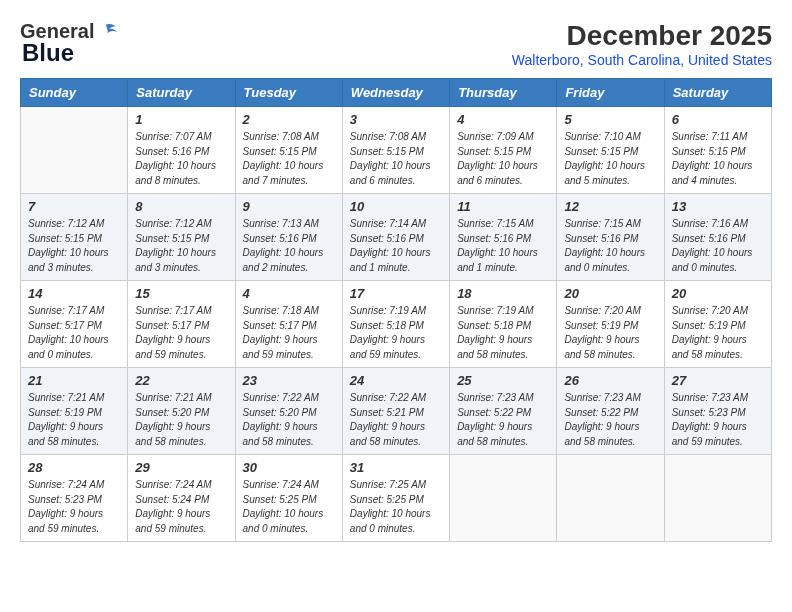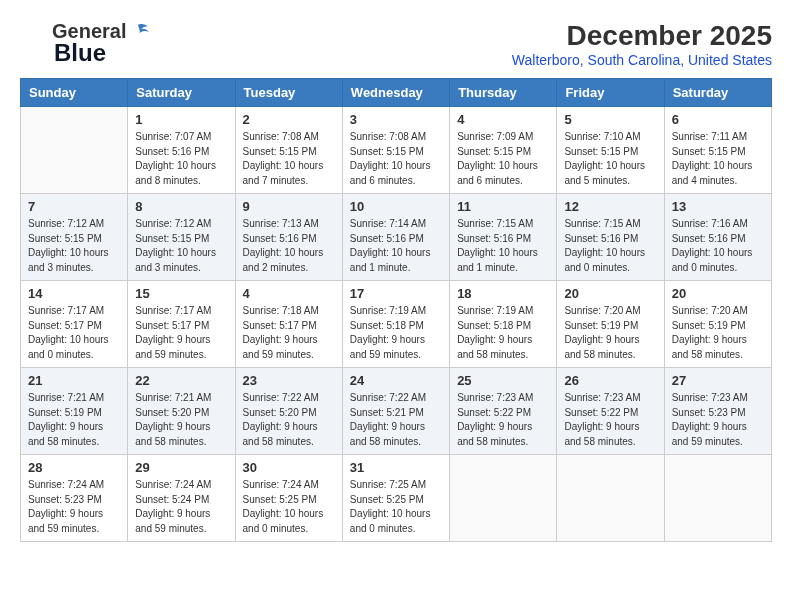--- a/index.html
+++ b/index.html
@@ -13,38 +13,38 @@
     .header {
       display: flex;
       justify-content: space-between;
       align-items: flex-start;
       margin-bottom: 10px;
     }
     .logo {
       display: flex;
       flex-direction: column;
       align-items: flex-start;
-      margin-left: 32px;
     }
     .title-section {
       text-align: right;
     }
     .month-year {
       font-size: 28px;
       font-weight: bold;
       color: #333;
     }
     .location {
       font-size: 14px;
       color: #1d4ed8;
     }
     .calendar {
       width: 100%;
       border-collapse: collapse;
       border: 1px solid #ccc;
+      font-style: italic;
     }
     .calendar th {
       background-color: #3a7abf;
       color: #fff;
       font-size: 13px;
       font-weight: bold;
       padding: 6px 8px;
       text-align: left;
       border: 1px solid #3070aa;
     }

